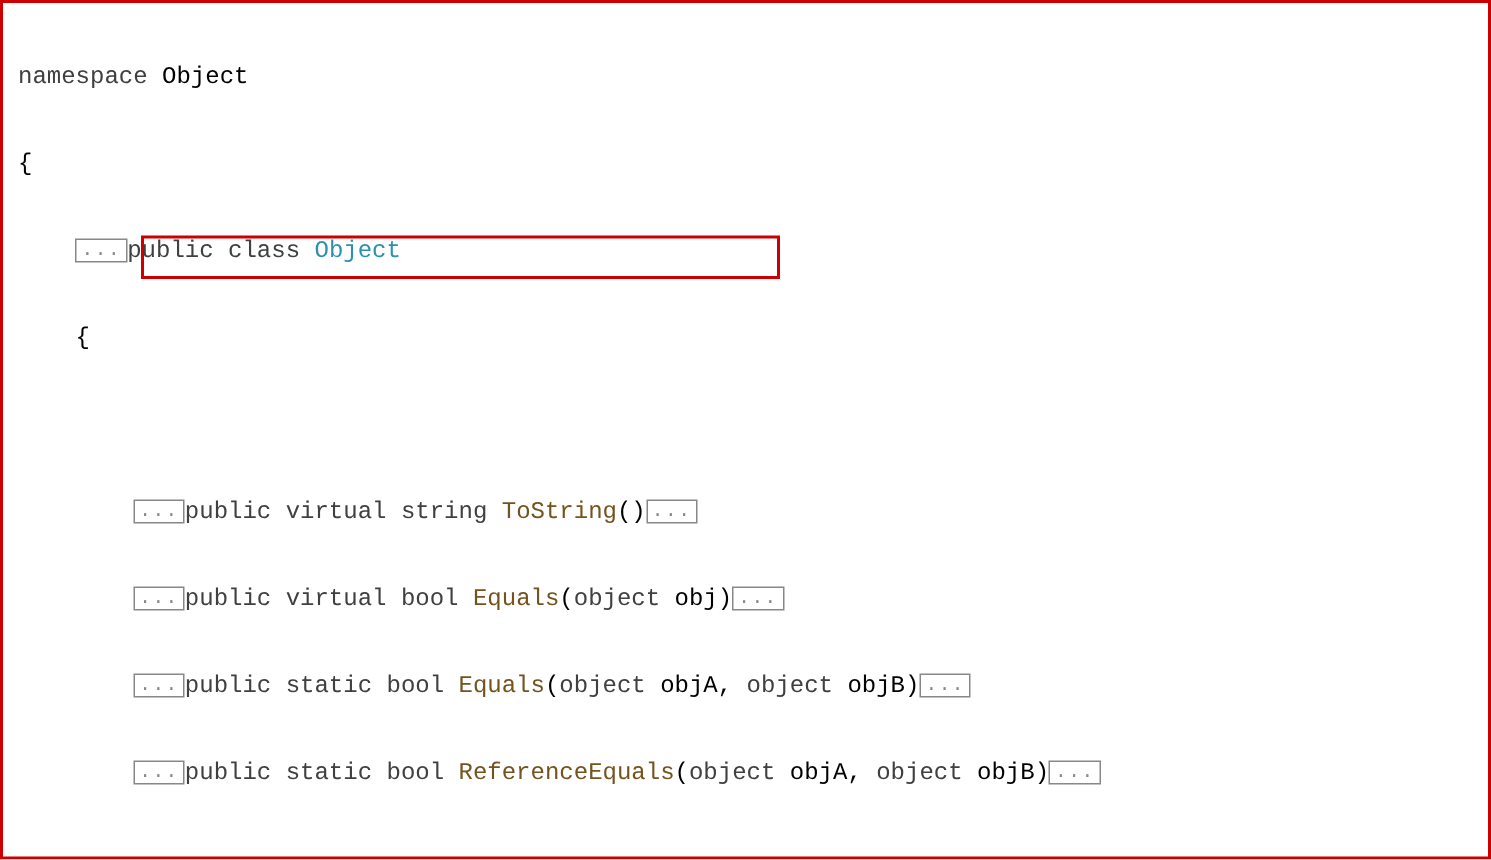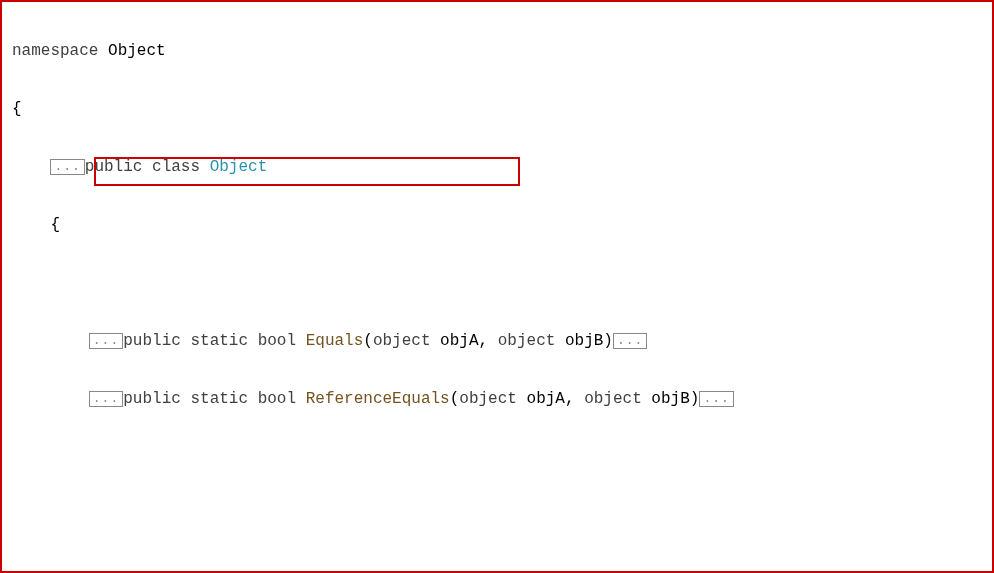--- a/index.html
+++ b/index.html
@@ -51,20 +51,22 @@
 <body>
 
 <div class="outer-border">
 <div class="highlight-box"></div>
 <div class="code-container">
 <span class="line"><span class="kw-blue">namespace</span><span class="text-black"> </span><span class="text-black">Object</span></span>
 <span class="line"><span class="text-black">{</span></span>
 <span class="line">    <span class="collapse-box">...</span><span class="kw-blue">public</span> <span class="kw-blue">class</span> <span class="type-teal">Object</span></span>
 <span class="line">    <span class="text-black">{</span></span>
 <span class="line"> </span>
+<span class="line">        <span class="collapse-box">...</span><span class="kw-blue">public</span> <span class="kw-blue">virtual</span> <span class="kw-blue">string</span> <span class="method-brown">ToString</span><span class="text-black">()</span><span class="collapse-box">...</span></span>
+<span class="line">        <span class="collapse-box">...</span><span class="kw-blue">public</span> <span class="kw-blue">virtual</span> <span class="kw-blue">bool</span> <span class="method-brown">Equals</span><span class="text-black">(</span><span class="kw-blue">object</span><span class="text-black"> obj</span><span class="text-black">)</span><span class="collapse-box">...</span></span>
 <span class="line">        <span class="collapse-box">...</span><span class="kw-blue">public</span> <span class="kw-blue">static</span> <span class="kw-blue">bool</span> <span class="method-brown">Equals</span><span class="text-black">(</span><span class="kw-blue">object</span><span class="text-black"> objA, </span><span class="kw-blue">object</span><span class="text-black"> objB</span><span class="text-black">)</span><span class="collapse-box">...</span></span>
 <span class="line">        <span class="collapse-box">...</span><span class="kw-blue">public</span> <span class="kw-blue">static</span> <span class="kw-blue">bool</span> <span class="method-brown">ReferenceEquals</span><span class="text-black">(</span><span class="kw-blue">object</span><span class="text-black"> objA, </span><span class="kw-blue">object</span><span class="text-black"> objB</span><span class="text-black">)</span><span class="collapse-box">...</span></span>
 
 
 
 
 
 
 
 

